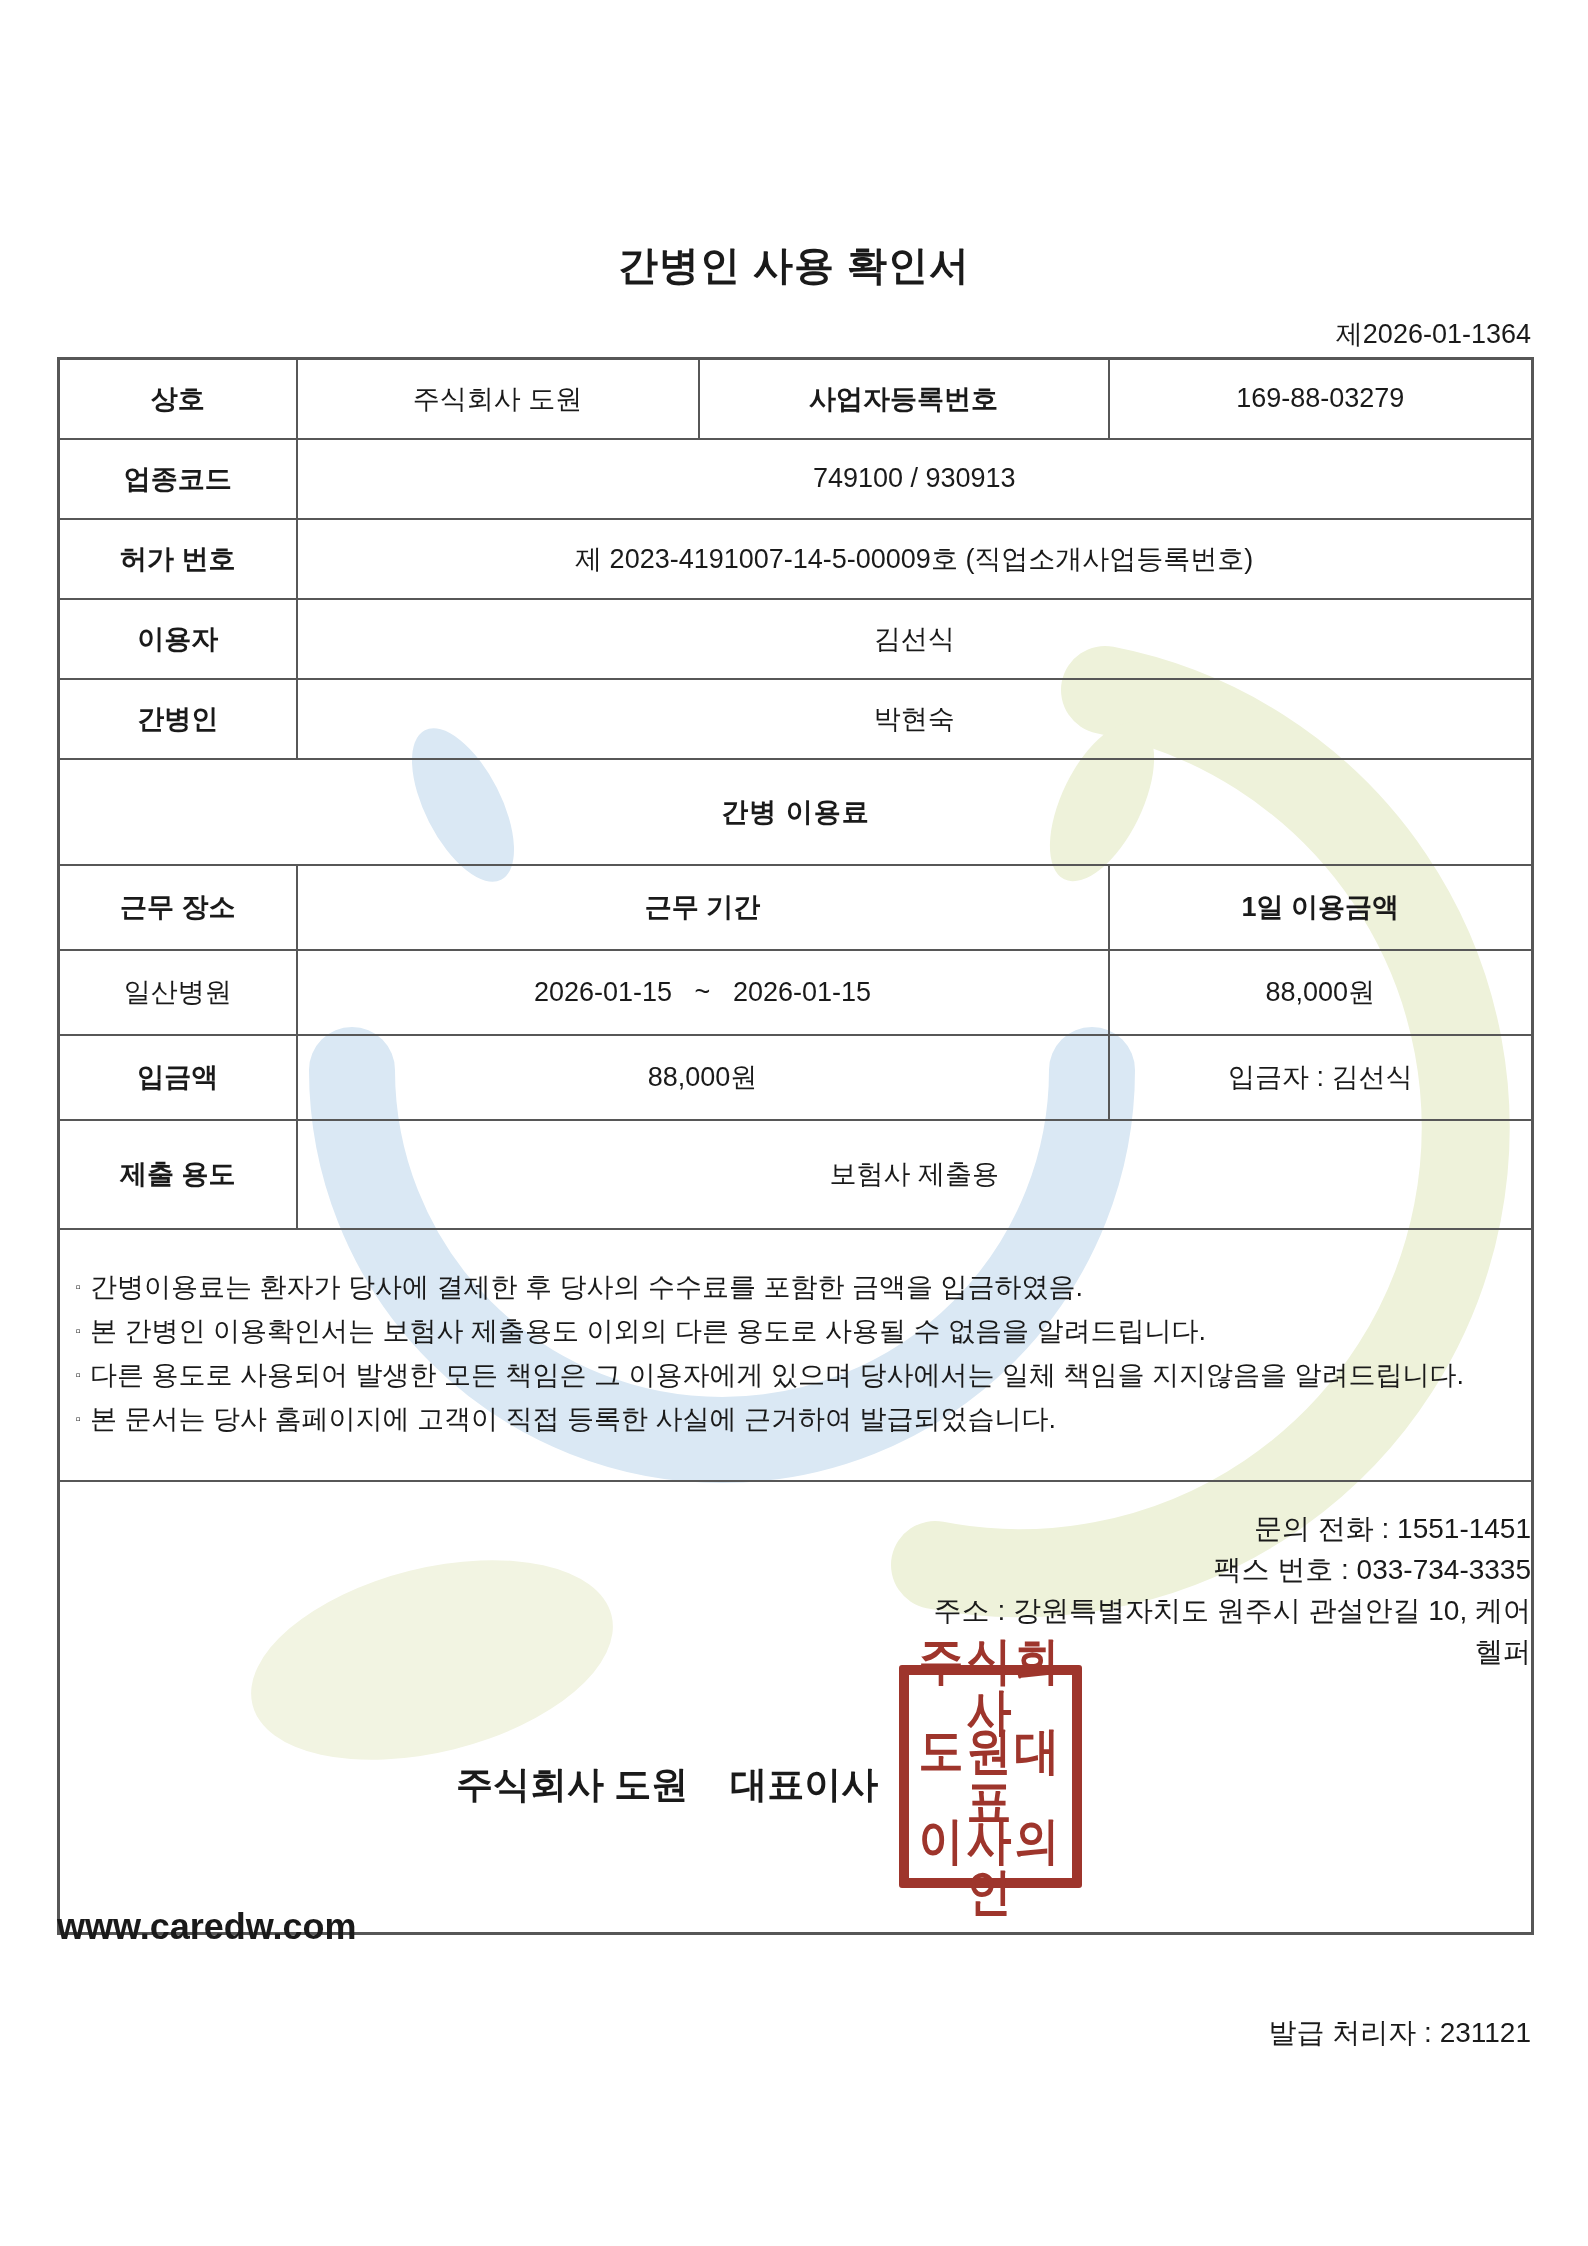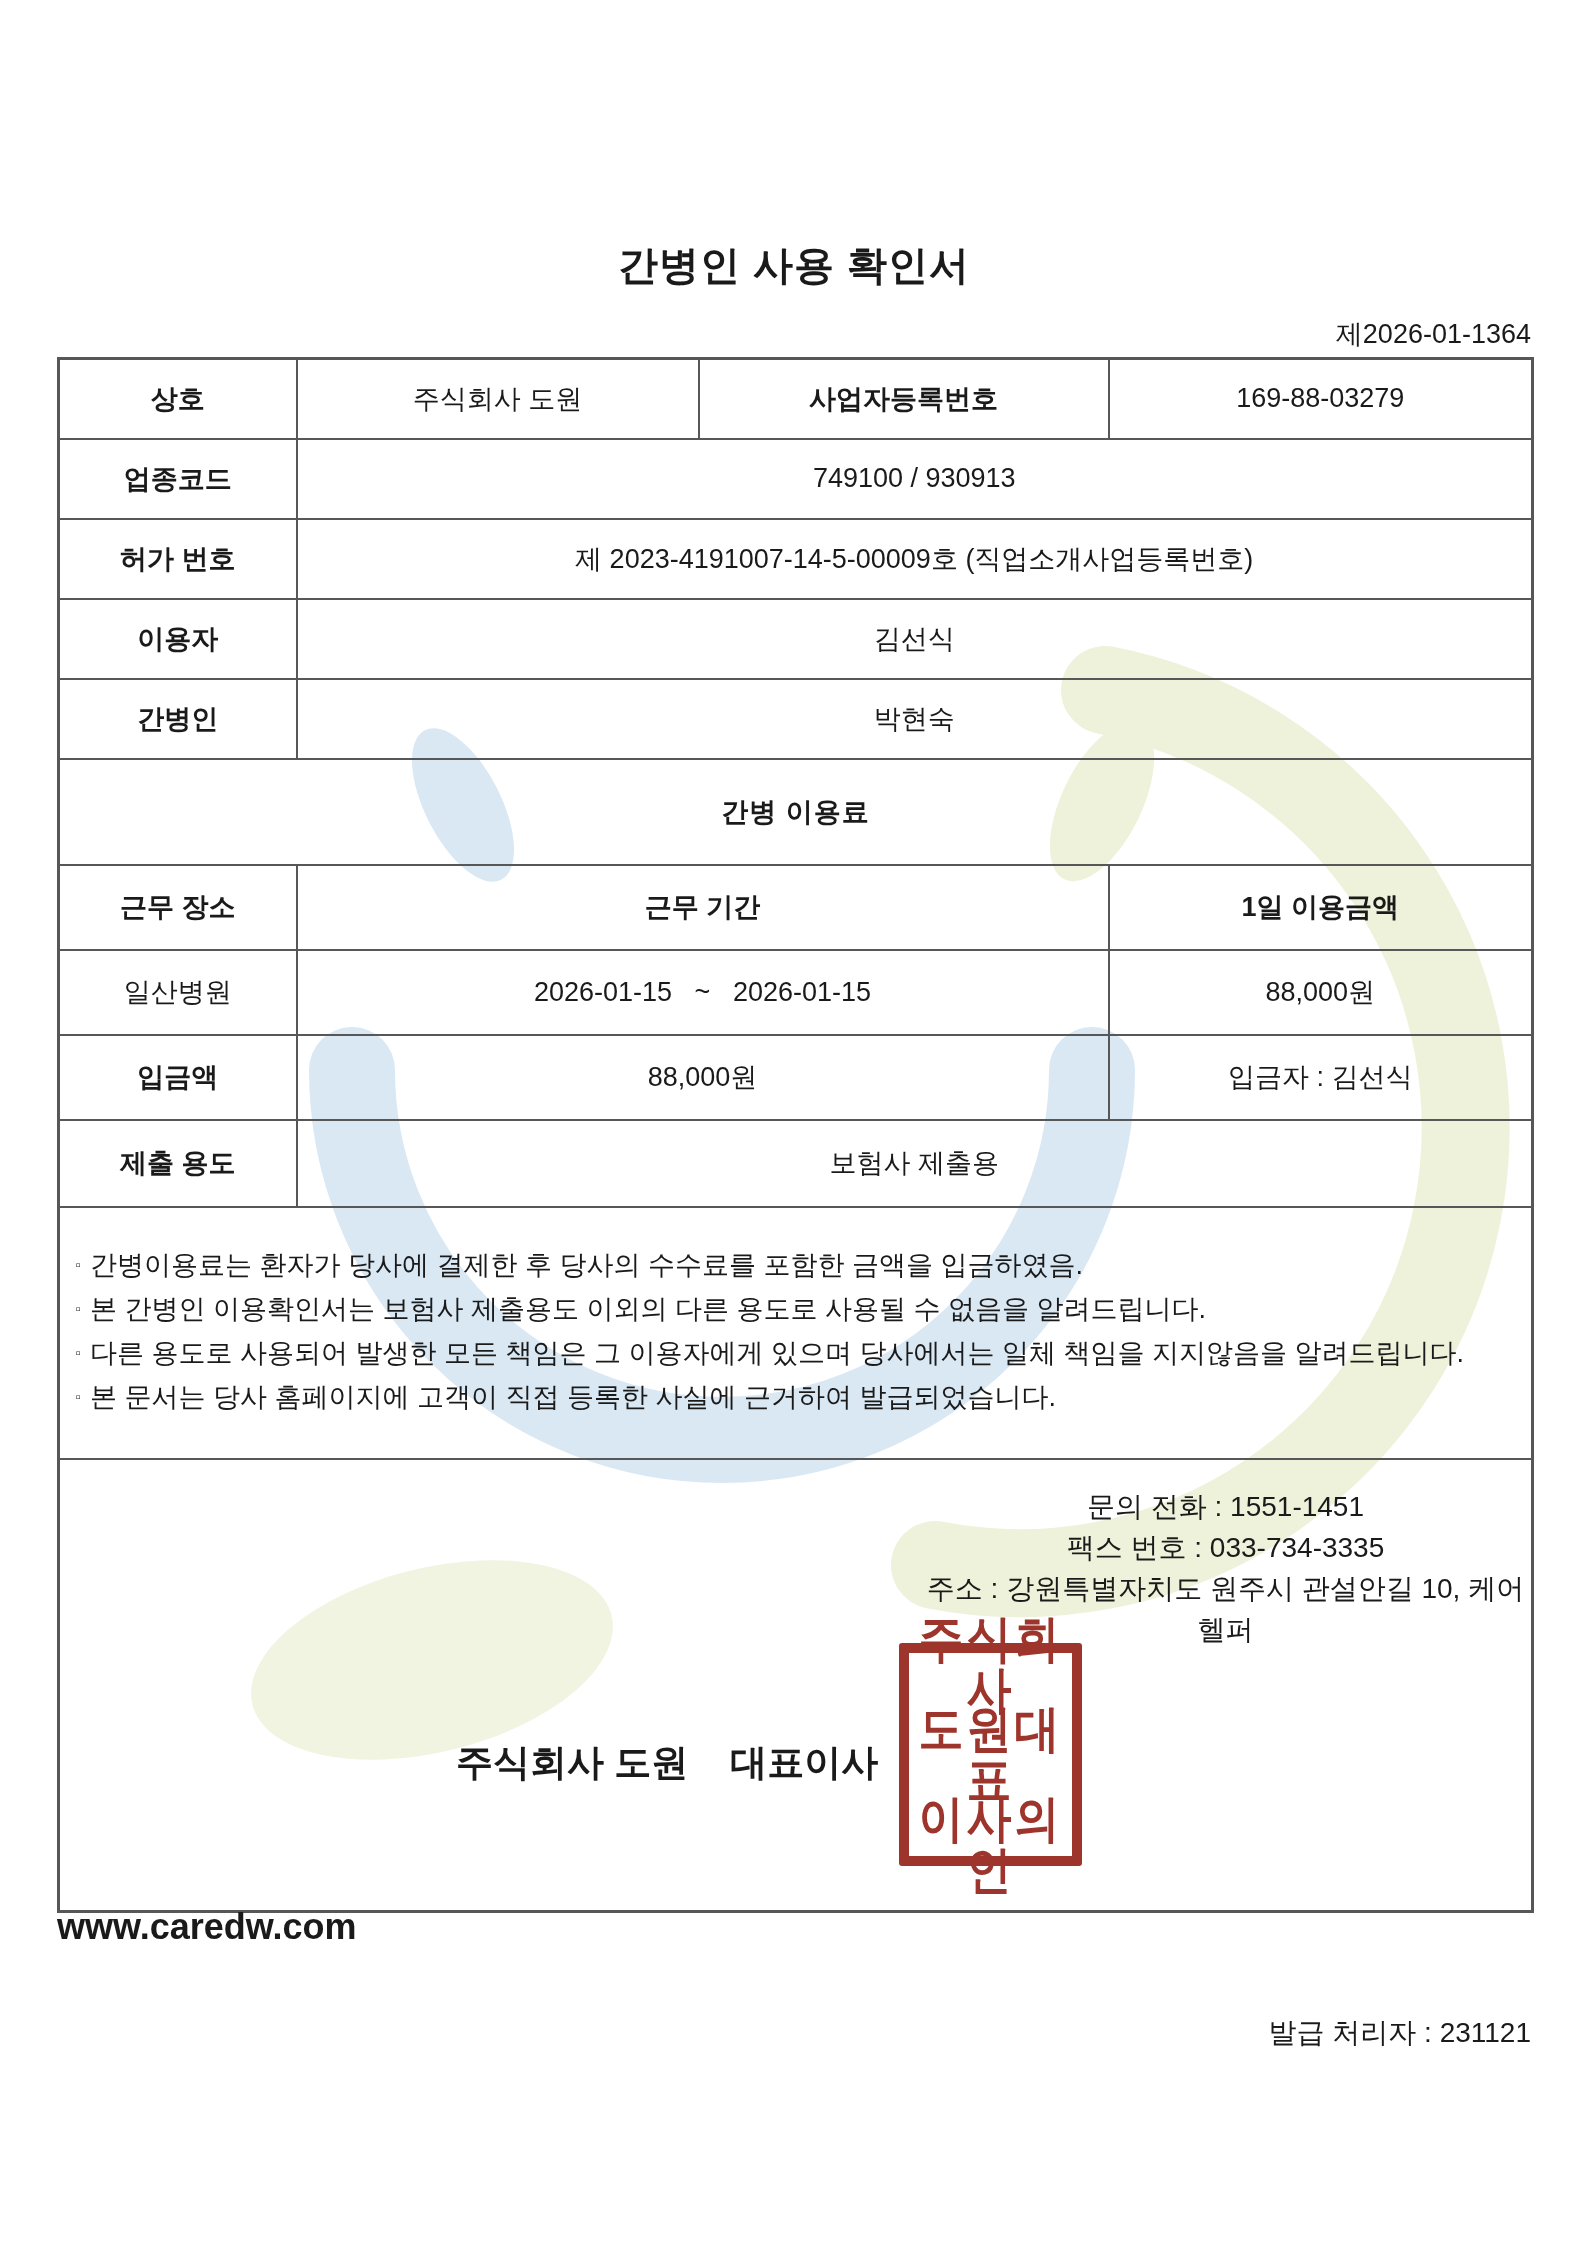--- a/index.html
+++ b/index.html
@@ -33,21 +33,21 @@
   }
   table.main td{
     border:2px solid #575757;
     text-align:center;vertical-align:middle;
     font-size:27px;padding:0 6px;
     overflow:hidden;
   }
   td.lbl{font-weight:700;}
   tr.h80{height:80px;margin-left:12px;}
   tr.h85{height:85px;}
-  tr.h87{height:87px;margin-left:44px;}
+  tr.h87{height:109px;margin-left:44px;}
   tr.h106{height:106px;}
   tr.h252{height:252px;}
   tr.h453{height:453px;}
   .fee-title{font-size:34px;font-weight:700;letter-spacing:1px;}
   .pre{white-space:pre;}
 
   
   td.notes-cell{text-align:left;vertical-align:middle;padding:0 0 0 18px;}
   .note-line{
     display:flex;align-items:baseline;
@@ -55,21 +55,21 @@
   }
   .note-bullet{
     font-size:15px;width:24px;flex:0 0 24px;
     position:relative;top:-4px;color:#333;
   }
 
   
   td.bottom-cell{position:relative;padding:0;}
   .contact{
     position:absolute;left:860px;top:26px;
-    text-align:center;font-size:28px;line-height:41px;
+    text-align:right;font-size:28px;line-height:41px;
   }
   .sign-line{
     position:absolute;left:396px;top:278px;
     display:flex;gap:42px;
     font-size:37px;font-weight:700;white-space:pre;
   }
   .seal{
     position:absolute;left:839px;top:183px;
     width:183px;height:223px;box-sizing:border-box;
     border:10px solid #9e352c;border-radius:3px;

